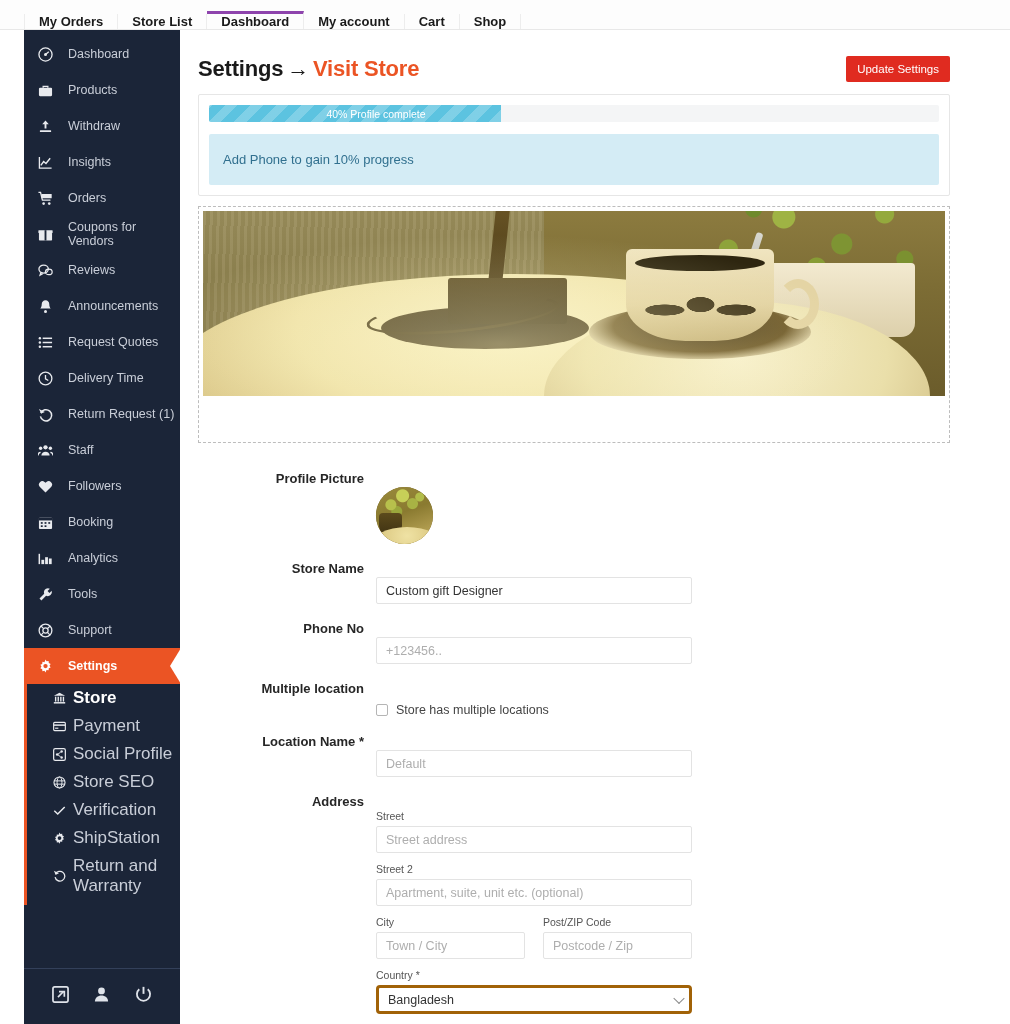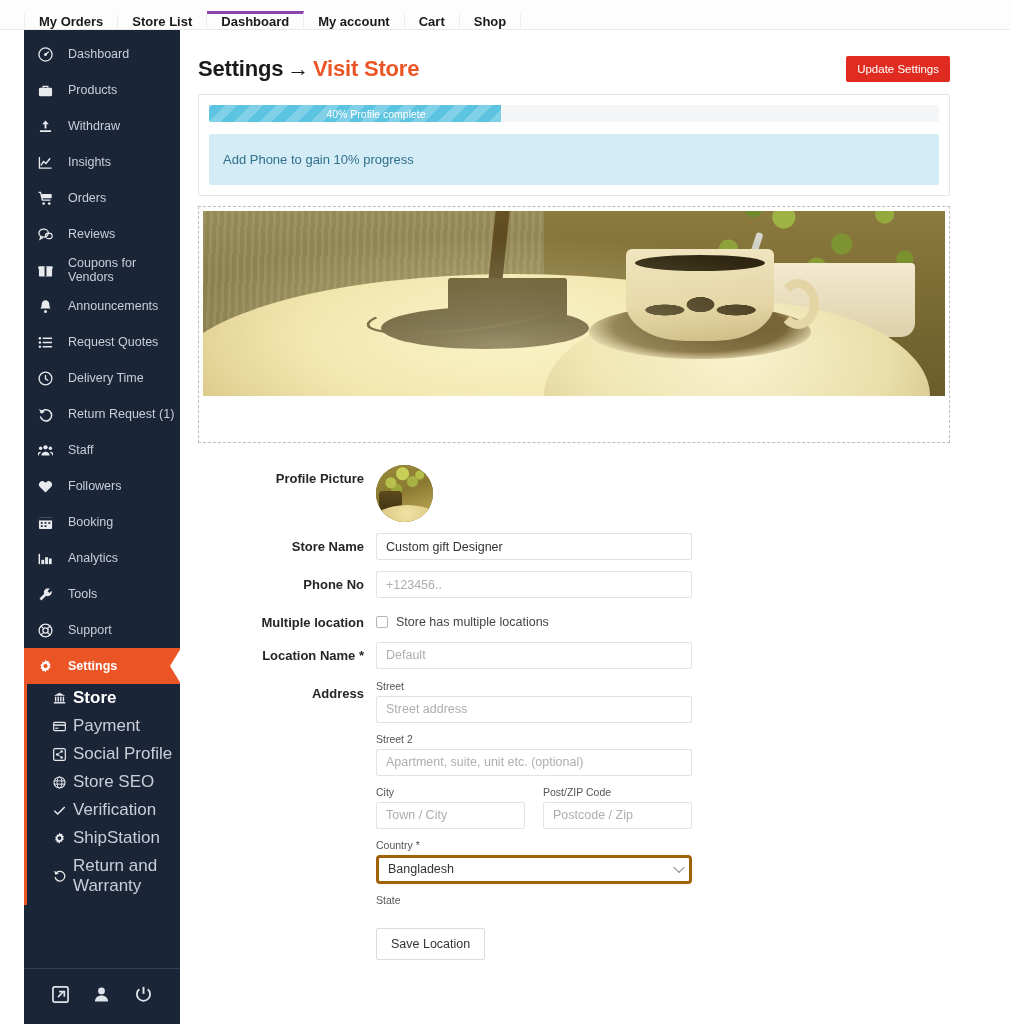--- a/index.html
+++ b/index.html
@@ -291,21 +291,21 @@
     width: 178px;
     flex: 0 0 178px;
     text-align: right;
     padding-right: 12px;
     font-size: 13px;
     font-weight: bold;
     color: #262626;
     padding-top: 6px;
     line-height: 1.2;
   }
-  .row-field { flex: 1 1 auto; max-width: 316px; }
+  .row-field { flex: 1 1 auto; max-width: 316px; margin-top: 22px; }
 
   .avatar {
     width: 57px; height: 57px;
     border-radius: 50%;
     overflow: hidden;
     position: relative;
     background: #6d5a22;
   }
   .avatar .a-bg { position: absolute; inset: 0; background: linear-gradient(160deg, #9a8a3c 0%, #8a7a30 45%, #c9b263 100%); }
   .avatar .a-leaves {
@@ -473,37 +473,37 @@
               <circle cx="6" cy="13.4" r="1.4"></circle>
               <circle cx="12" cy="13.4" r="1.4"></circle>
             </svg>
           </span>
         <span>Orders</span>
       </div>
 
       <div class="nav-item">
         <span class="ico">
             <svg viewBox="0 0 16 16">
+              <rect x="1" y="6" width="14" height="8.4" rx=".8"></rect>
+              <rect x="0.4" y="3.4" width="15.2" height="3" rx=".6"></rect>
+              <rect x="7" y="3.4" width="2" height="11" fill="#1b2538"></rect>
+            </svg>
+          </span>
+        <span>Coupons for Vendors</span>
+      </div>
+
+      <div class="nav-item">
+        <span class="ico">
+            <svg viewBox="0 0 16 16">
               <ellipse cx="6" cy="6.5" rx="5" ry="4.2" fill="none" stroke="currentColor" stroke-width="1.4"></ellipse>
               <path d="M3 10.2 L2.2 13 L5 11.4" fill="none" stroke="currentColor" stroke-width="1.4"></path>
               <ellipse cx="11.5" cy="9.5" rx="3.6" ry="3" fill="none" stroke="currentColor" stroke-width="1.3"></ellipse>
             </svg>
           </span>
         <span>Reviews</span>
-      </div>
-
-      <div class="nav-item">
-        <span class="ico">
-            <svg viewBox="0 0 16 16">
-              <rect x="1" y="6" width="14" height="8.4" rx=".8"></rect>
-              <rect x="0.4" y="3.4" width="15.2" height="3" rx=".6"></rect>
-              <rect x="7" y="3.4" width="2" height="11" fill="#1b2538"></rect>
-            </svg>
-          </span>
-        <span>Coupons for Vendors</span>
       </div>
 
       <div class="nav-item">
         <span class="ico">
             <svg viewBox="0 0 16 16">
               <path d="M8 1.2c-2.4 0-4 1.8-4 4.2 0 3.2-1 4-1.6 4.8h11.2C12.9 9.4 12 8.6 12 5.4c0-2.4-1.6-4.2-4-4.2z"></path>
               <circle cx="8" cy="13.4" r="1.6"></circle>
             </svg>
           </span>
         <span>Announcements</span>

